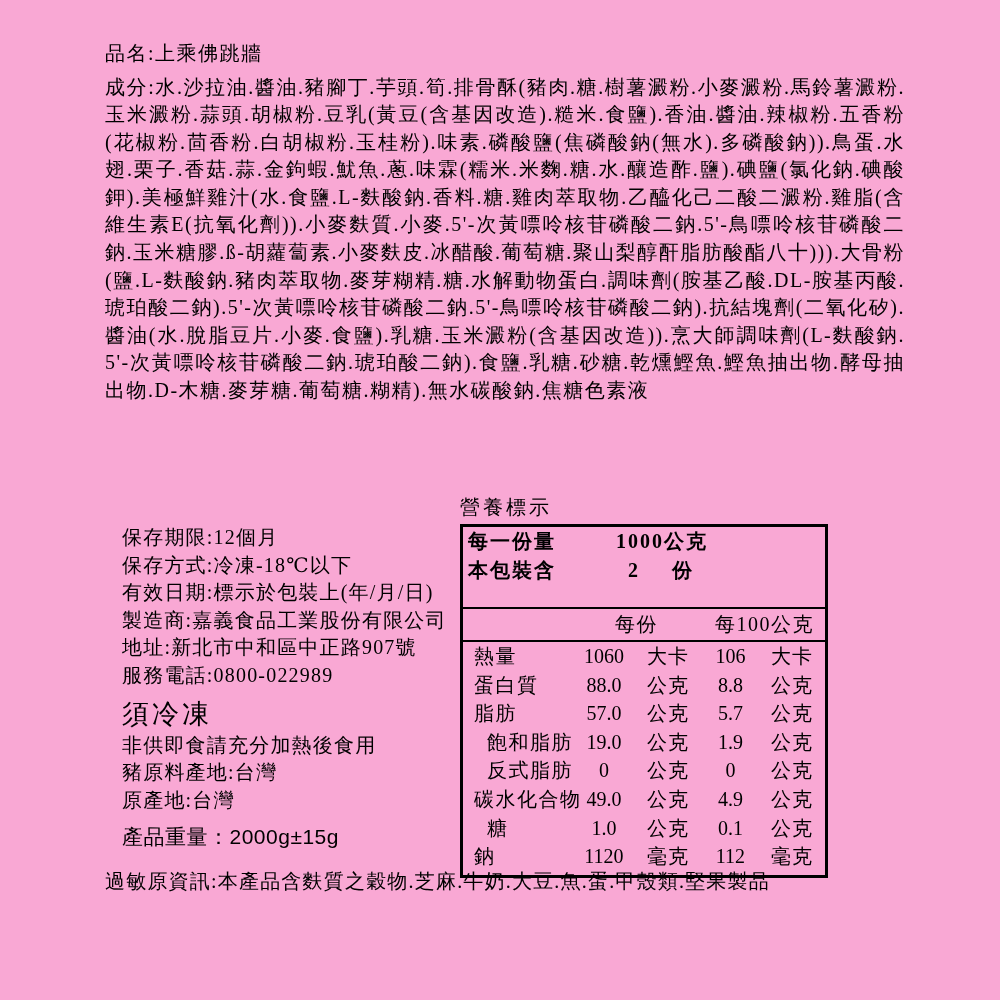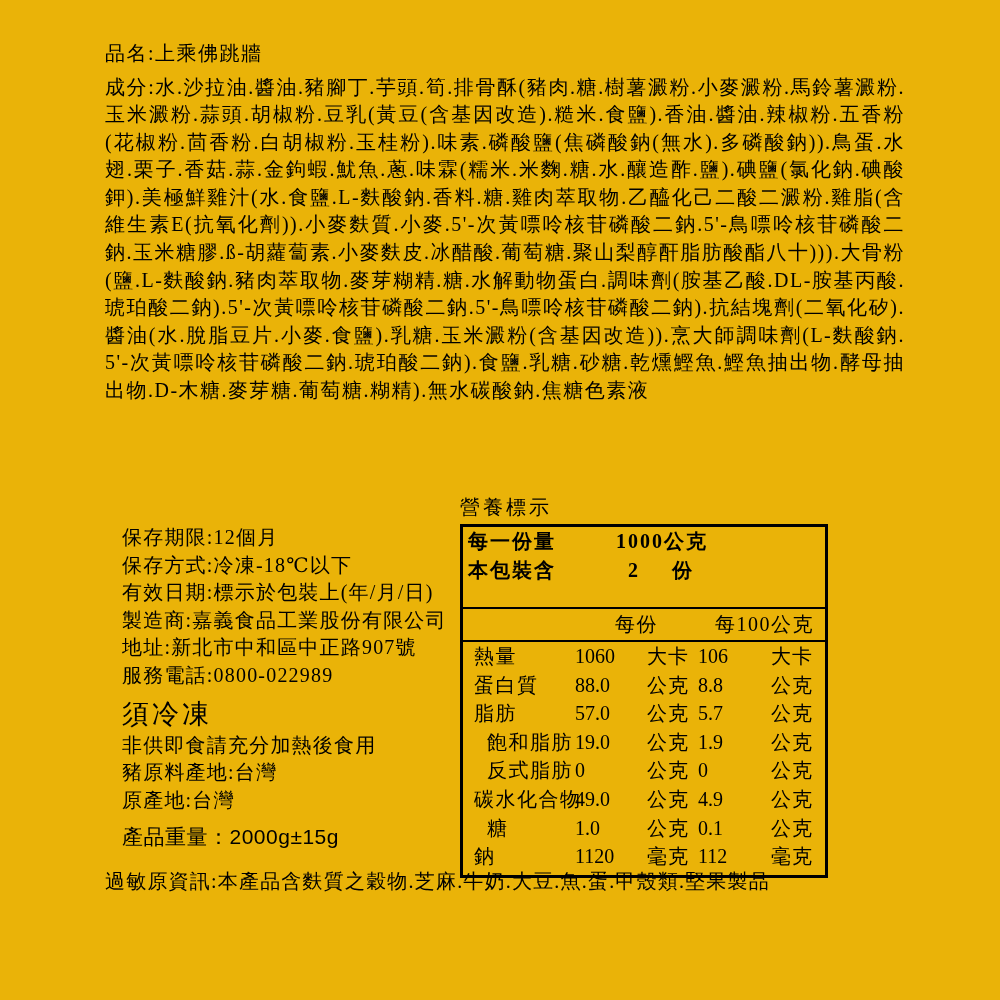--- a/index.html
+++ b/index.html
@@ -1,17 +1,17 @@
 <!DOCTYPE html>
 <html><head>
 <meta charset="utf-8">
 <style>
   html,body{margin:0;padding:0;background:#fff;}
   .page{
-    position:relative;width:1000px;height:1000px;background:#eab308;color:#000;
+    position:relative;width:1000px;height:1000px;background:#f9a8d4;color:#000;
     font-family:"Liberation Serif","DejaVu Serif",serif;overflow:hidden;
   }
   
   .main-text{position:absolute;left:105px;top:40px;width:800px;}
   .product-name{font-size:20px;letter-spacing:1.5px;line-height:27.5px;margin:0 0 6px 0;}
   .ingredients{
     font-size:20px;letter-spacing:1.5px;line-height:27.6px;margin:0;
     text-align:justify;text-justify:inter-ideograph;word-break:break-all;
   }
   
@@ -30,21 +30,21 @@
   .srow .sval{margin-left:30px;}
   .srow .snum{margin-left:42px;}
   .srow .sunit{margin-left:32px;}
   .colhead{display:grid;grid-template-columns:112px 123px 133px;height:31px;line-height:31px;
     border-top:2px solid #000;border-bottom:2px solid #000;letter-spacing:1.5px;margin-top:22px;}
   .colhead .h1{text-align:center;}
   .colhead .h2{text-align:center;}
   .nrow{display:grid;grid-template-columns:112px 58px 65px 65px 68px;height:28.6px;line-height:28.6px;align-items:baseline;}
   .nrow .lbl{padding-left:11px;letter-spacing:1.5px;white-space:nowrap;}
   .nrow .lbl.indent{padding-left:24px;}
-  .nrow .num{text-align:left;}
+  .nrow .num{text-align:center;}
   .nrow .unit{padding-left:14px;letter-spacing:1px;}
   .nrow .unit2{padding-left:8px;letter-spacing:1px;}
   .nbody{padding-bottom:4px;}
   
   .footer{position:absolute;left:105px;top:866px;width:830px;font-size:20px;letter-spacing:1.2px;}
   .footer .line{line-height:30px;}
 </style>
 </head>
 <body>
 

